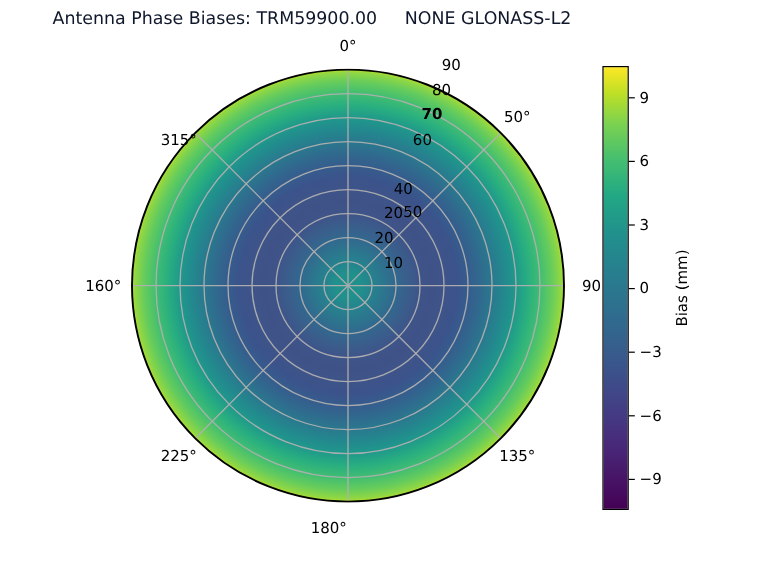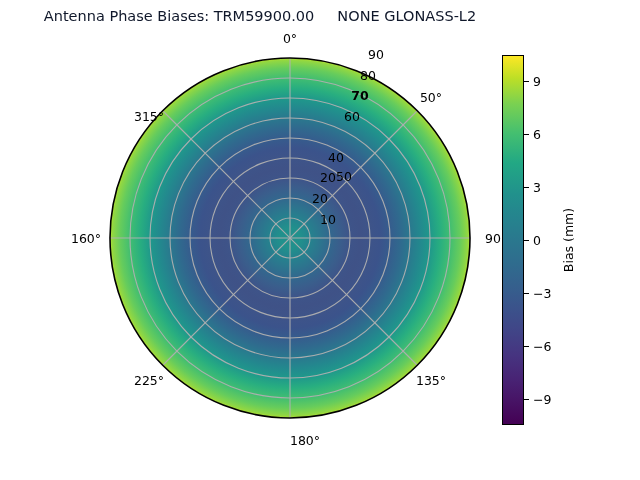--- a/index.html
+++ b/index.html
@@ -185,21 +185,21 @@
         <line x1="308" y1="54" x2="54" y2="308"></line>
       </g>
 
       <circle cx="181" cy="181" r="180" fill="none" stroke="#000000" stroke-width="1.6"></circle>
     </svg>
 
     <div class="ang-label" style="left:181px; top:-19px;">0°</div>
     <div class="ang-label" style="left:322px; top:40px;">50°</div>
     <div class="ang-label" style="left:384px; top:181px;">90</div>
     <div class="ang-label" style="left:322px; top:323px;">135°</div>
-    <div class="ang-label" style="left:196px; top:383px;">180°</div>
+    <div class="ang-label" style="left:165px; top:383px;">180°</div>
     <div class="ang-label" style="left:40px; top:323px;">225°</div>
     <div class="ang-label" style="left:-23px; top:181px;">160°</div>
     <div class="ang-label" style="left:40px; top:40px;margin-top:19px;">315°</div>
 
     <div class="rad-label" style="left:203px; top:162px;margin-left:16px;">10</div>
     <div class="rad-label" style="left:211px; top:141px;">20</div>
     <div class="rad-label" style="left:219px; top:120px;">20</div>
     <div class="rad-label" style="left:227px; top:100px;">40</div>
     <div class="rad-label" style="left:235px; top:79px;margin-top:40px;">50</div>
     <div class="rad-label" style="left:243px; top:59px;">60</div>

